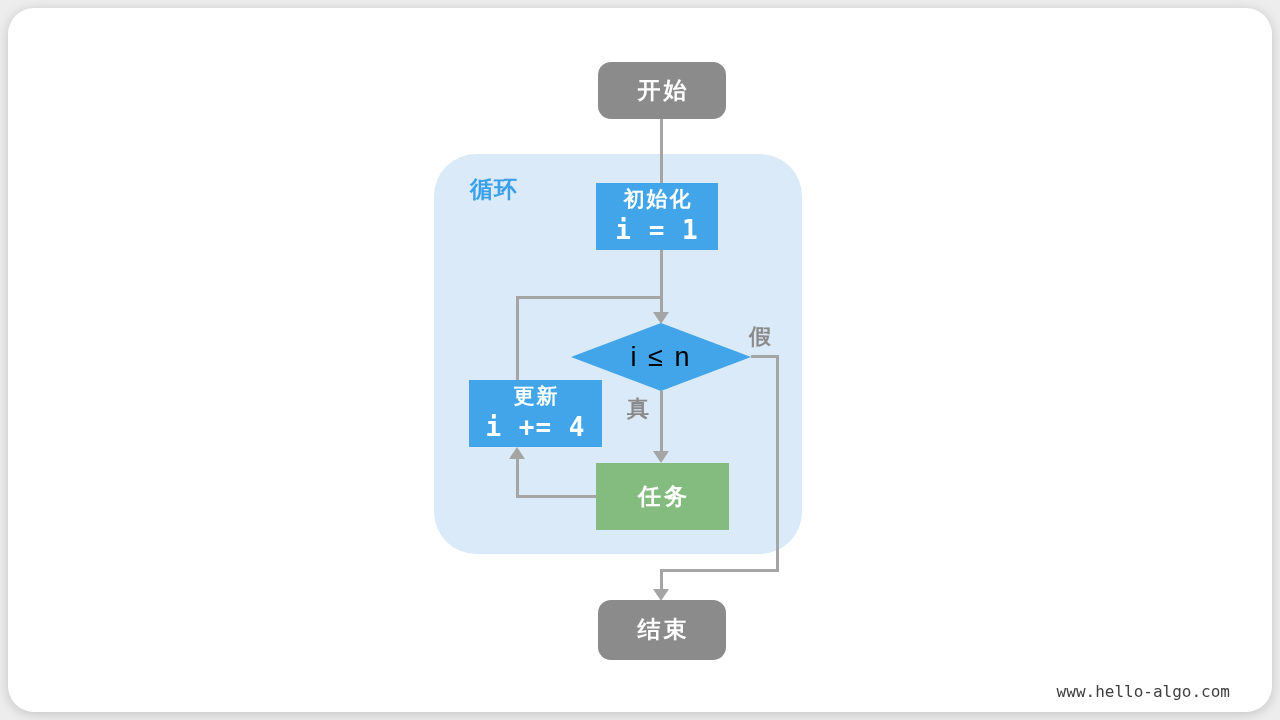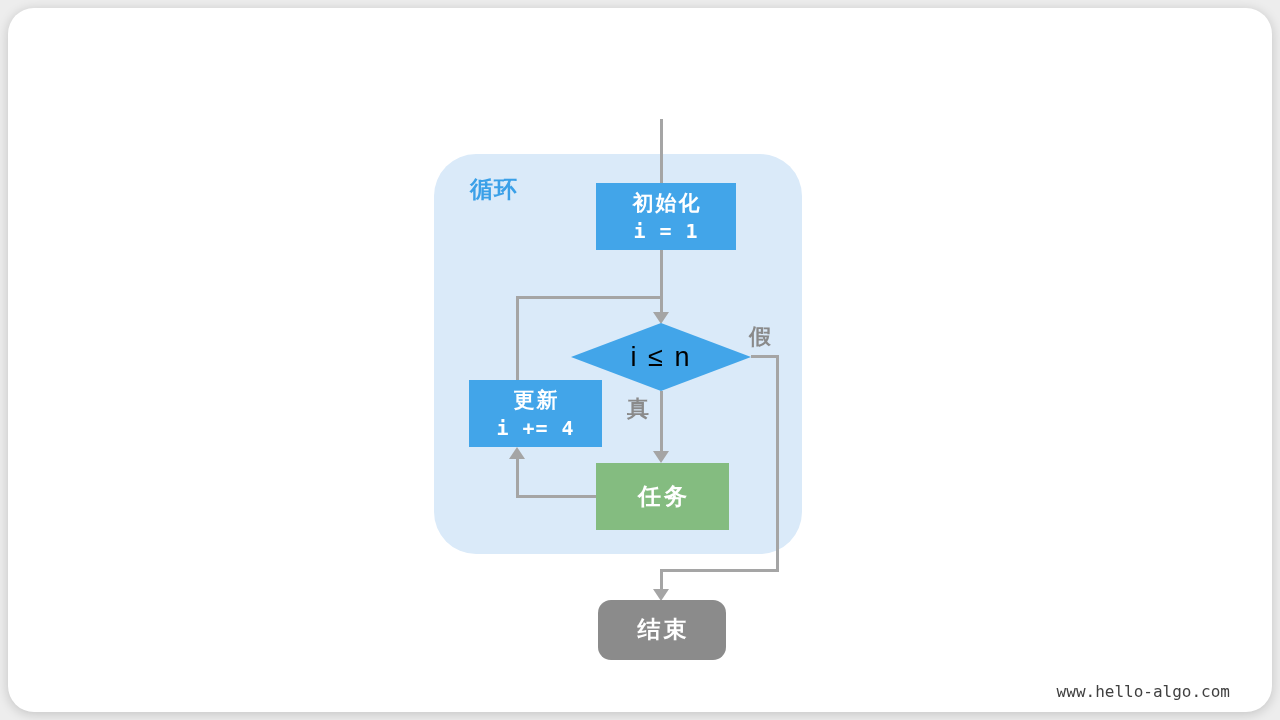--- a/index.html
+++ b/index.html
@@ -26,29 +26,29 @@
     align-items: center; justify-content: center;
     color: #ffffff;
     font-weight: 600;
     box-sizing: border-box;
     z-index: 3;
   }
   .node .cn { font-size: 23px; letter-spacing: 3px; text-indent: 3px; line-height: 1.3; }
   .node .cn-sm { font-size: 21px; letter-spacing: 2px; text-indent: 2px; line-height: 1.35; }
   .node .code {
     font-family: "DejaVu Sans Mono", "Liberation Mono", monospace;
-    font-size: 20px; font-weight: bold; letter-spacing: 1px; line-height: 1.3;
+    font-size: 26px; font-weight: bold; letter-spacing: 1px; line-height: 1.3;
   }
   .gray-node  { background: var(--gray);  border-radius: 13px; }
   .blue-node  { background: var(--blue); }
   .green-node { background: var(--green); }
 
   .start-node { left: 590px; top: 54px;  width: 128px; height: 57px; }
   .end-node   { left: 590px; top: 592px; width: 128px; height: 60px; }
-  .init-node  { left: 588px; top: 175px; width: 140px; height: 67px; text-align: center; }
+  .init-node  { left: 588px; top: 175px; width: 122px; height: 67px; text-align: center; }
   .update-node{ left: 443px; top: 372px; width: 133px; height: 67px; margin-left: 18px; }
   .task-node  { left: 588px; top: 455px; width: 133px; height: 67px; }
 
   .diamond {
     position: absolute;
     left: 563px; top: 315px; width: 180px; height: 68px;
     background: var(--blue);
     clip-path: polygon(50% 0, 100% 50%, 50% 100%, 0 50%);
     display: flex; align-items: center; justify-content: center;
     z-index: 3;
@@ -125,20 +125,23 @@
     <div class="hline" style="left:508px; top:487px; width:80px;"></div>
     <div class="vline" style="left:508px; top:449px; height:41px;"></div>
     <div class="arrow-up" style="left:501px; top:439px;"></div>
 
     <div class="hline" style="left:743px; top:347px; width:28px;"></div>
     <div class="vline" style="left:768px; top:347px; height:217px;"></div>
     <div class="hline" style="left:652px; top:561px; width:119px;"></div>
     <div class="vline" style="left:652px; top:561px; height:22px;"></div>
     <div class="arrow-down" style="left:645px; top:581px;"></div>
 
+    <div class="node gray-node start-node">
+      <span class="cn">开始</span>
+    </div>
 
     <div class="node blue-node init-node">
       <span class="cn-sm">初始化</span>
       <span class="code">i = 1</span>
     </div>
 
     <div class="diamond">
       <span class="code">i ≤ n</span>
     </div>
 

